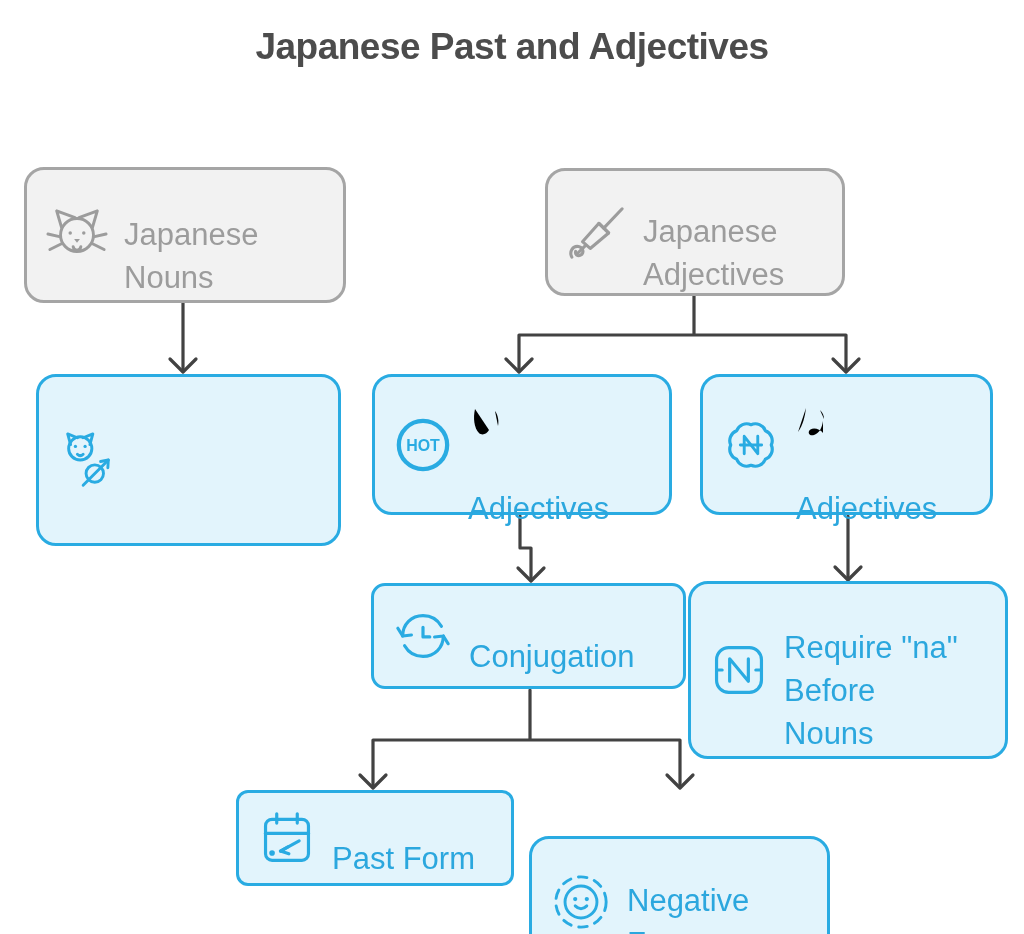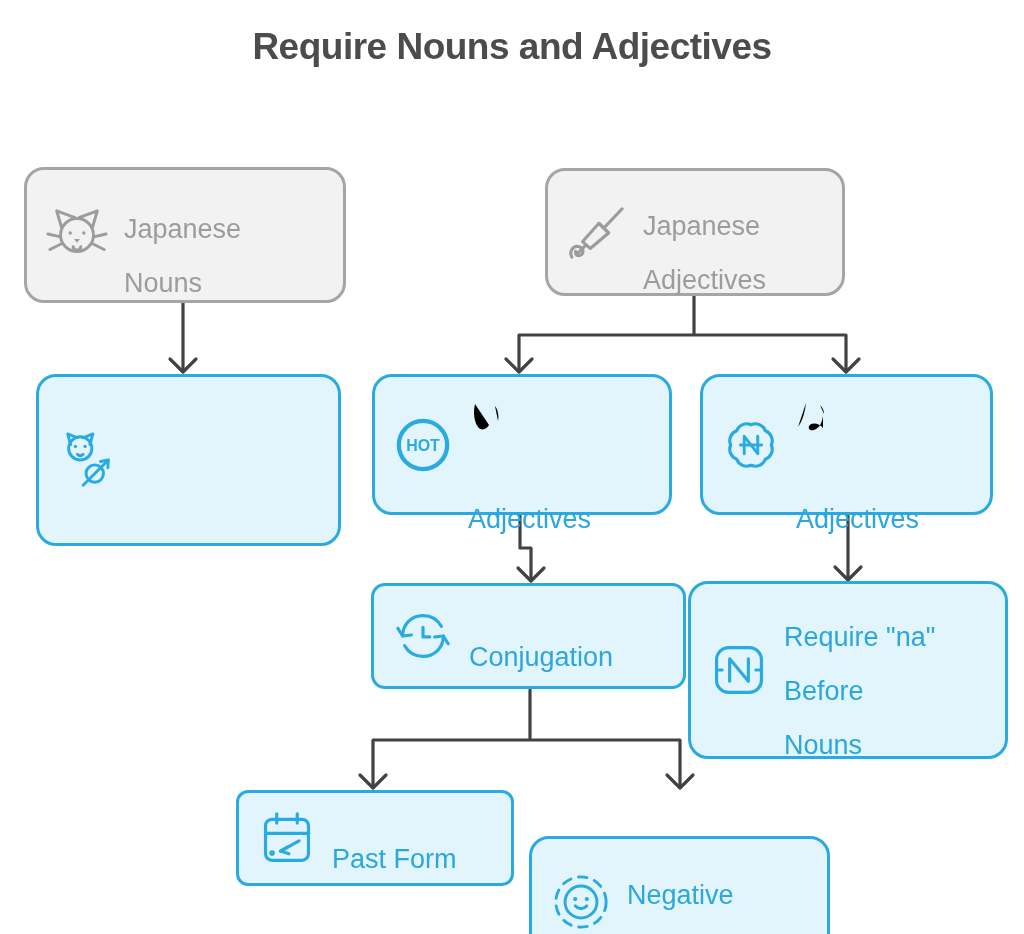--- a/index.html
+++ b/index.html
@@ -25,41 +25,41 @@
   .node{
     position:absolute;box-sizing:border-box;display:flex;align-items:center;
     gap:16px;padding:6px 12px 6px 19px;border-radius:20px;border:3px solid;
   }
   .node.blue{border-color:var(--accent);background:var(--node-fill);color:var(--accent-text);}
   .node.gray{border-color:var(--gray-border);background:var(--gray-fill);color:var(--gray-text);}
   .icon{flex:0 0 auto;display:flex;justify-content:center;}
   .node.blue .icon{color:var(--accent);}
   .node.gray .icon{color:var(--gray-text);}
   .icon svg{stroke:currentColor;fill:none;stroke-linecap:round;stroke-linejoin:round;}
-  .label{font-size:27px;line-height:54px;white-space:pre-line;margin-top:41px;}
+  .label{font-size:31px;line-height:43px;white-space:pre-line;margin-top:41px;}
   .glyph-line{display:flex;align-items:center;height:43px;}
   .line2{display:block;height:43px;}
   
   #node-nouns{left:24px;top:167px;width:322px;height:136px;}
   #node-adjectives{left:545px;top:168px;width:300px;height:128px;}
   #node-nogender{left:36px;top:374px;width:305px;height:172px;}
   #node-iadj{left:372px;top:374px;width:300px;height:141px;}
   #node-naadj{left:700px;top:374px;width:293px;height:141px;}
   #node-conjugation{left:371px;top:583px;width:315px;height:106px;border-radius:14px;}
   #node-requirena{left:688px;top:581px;width:320px;height:178px;}
   #node-past{left:236px;top:790px;width:278px;height:96px;border-radius:12px;}
   #node-negative{left:529px;top:836px;width:301px;height:131px;}
   .hot-text{font-family:"Liberation Sans",sans-serif;font-weight:700;font-size:16.5px;fill:currentColor;stroke:none;}
 </style>
 </head>
 <body>
 
 <div class="canvas">
 
-  <div class="title">Require Nouns and Adjectives</div>
+  <div class="title">Japanese Past and Adjectives</div>
 
   <svg class="edges" width="1024" height="934" viewBox="0 0 1024 934">
     <path d="M183,303 V369"></path>
     <polyline points="170,359 183,372 196,359"></polyline>
     <path d="M694,296 V335 M519,369 V335 H846 V369"></path>
     <polyline points="506,359 519,372 532,359"></polyline>
     <polyline points="833,359 846,372 859,359"></polyline>
     <path d="M520,516 V548 H531 V578"></path>
     <polyline points="518,568 531,581 544,568"></polyline>
     <path d="M848,516 V577"></path>

